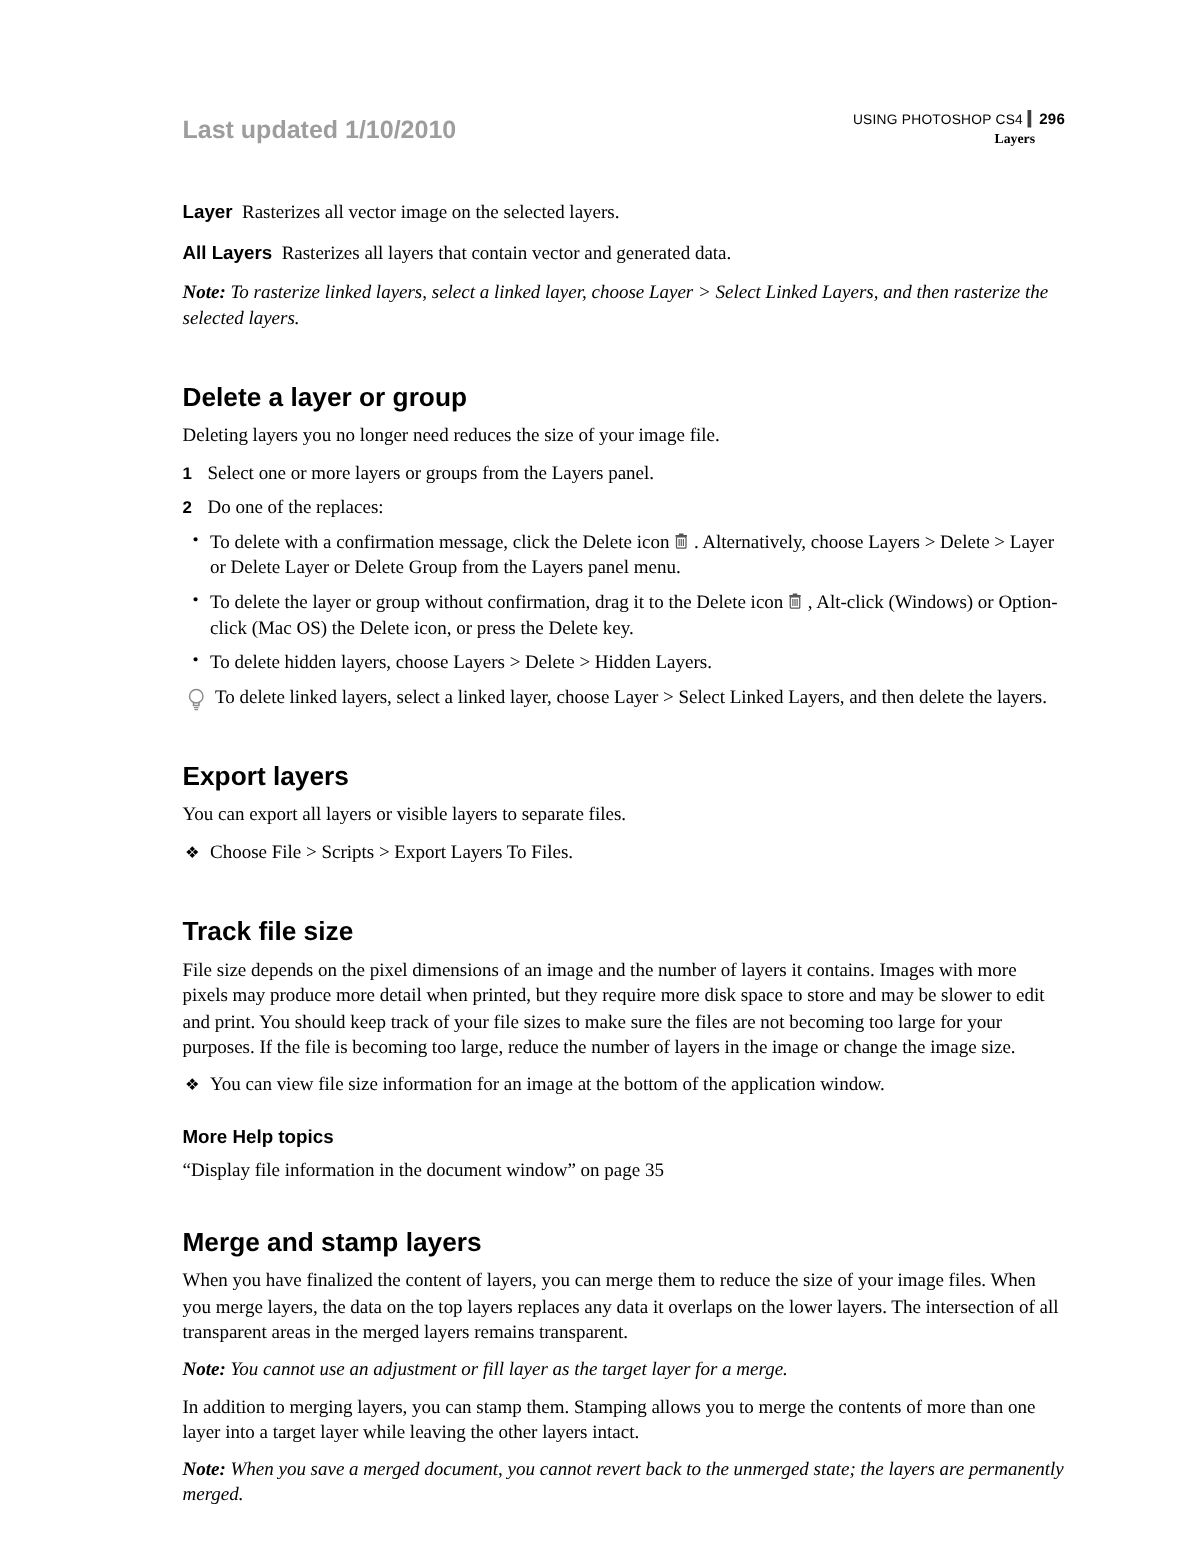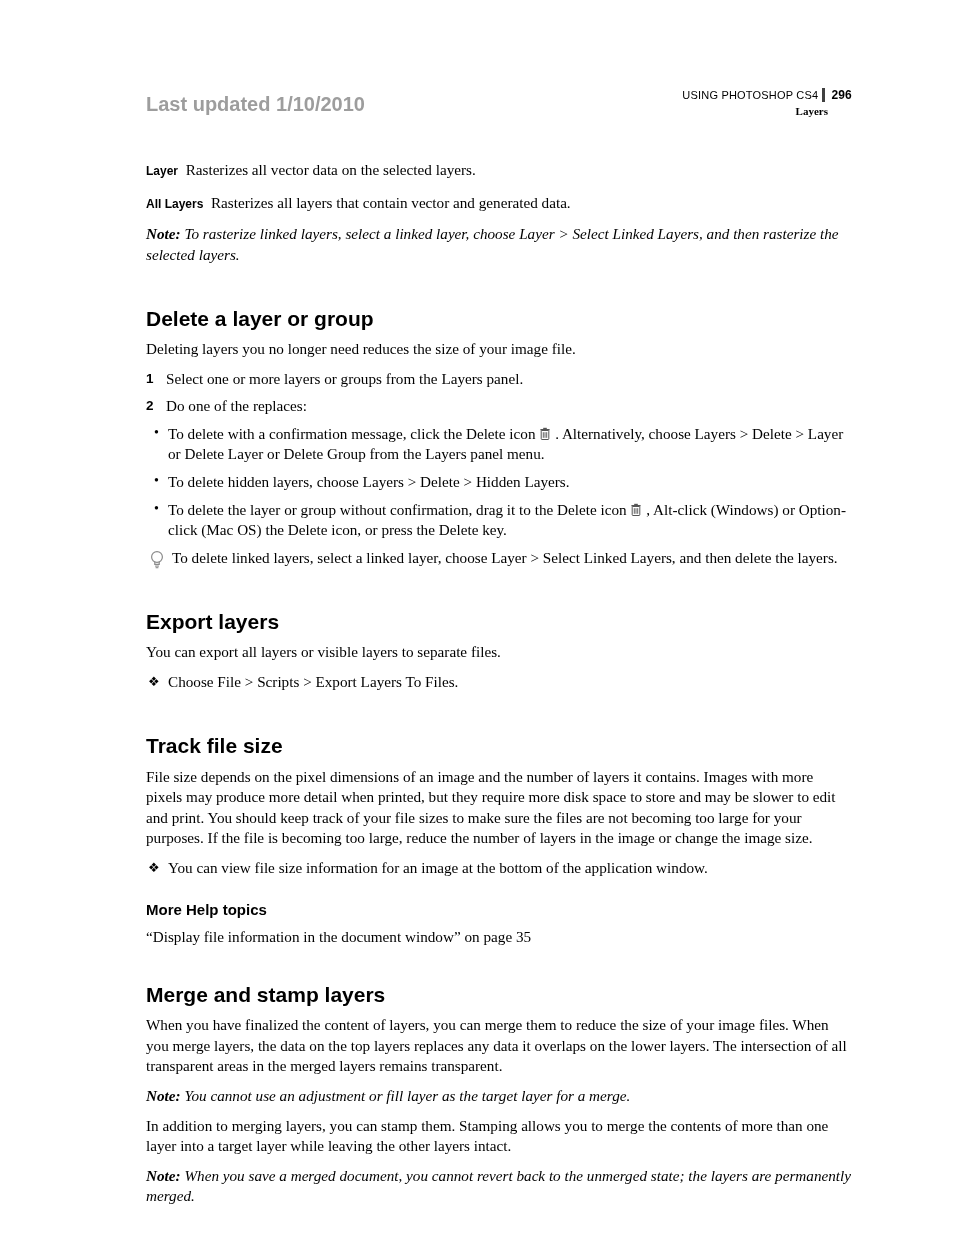--- a/index.html
+++ b/index.html
@@ -46,21 +46,21 @@
     padding-left: 6px;
     border-left: 3px solid #404040;
     margin-left: 4px;
   }
   .hdr-right .line2 { font-weight: 700; padding-right: 24px; font-family: Liberation Serif, serif; }
   .content { position: absolute; top: 72px; left: 0; right: 0; }
   p { margin: 0 0 9px 0; }
   .def-term {
     font-family: "Myriad Pro", "Segoe UI", Arial, sans-serif;
     font-weight: 700;
-    font-size: 12px;
+    font-size: 15px;
     text-align: right;
   }
   .note-label {
     font-family: "Minion Pro", "Times New Roman", Georgia, serif;
     font-weight: 700;
     font-style: italic;
   }
   .ital { font-style: italic; }
   h2 {
     font-family: "Myriad Pro", "Segoe UI", Arial, sans-serif;
@@ -151,21 +151,21 @@
 
 <div class="page">
   <div class="updated">Last updated 1/10/2010</div>
   <div class="hdr-right">
     <div class="line1"><span>USING PHOTOSHOP CS4</span><span class="pgnum">296</span></div>
     <div class="line2">Layers</div>
   </div>
 
   <div class="content">
 
-    <p><span class="def-term">Layer</span>&nbsp;&nbsp;<span>Rasterizes all vector data on the selected layers.</span></p>
+    <p><span class="def-term">Layer</span>&nbsp;&nbsp;<span>Rasterizes all vector image on the selected layers.</span></p>
 
     <p style="margin-top:12px;"><span class="def-term">All Layers</span>&nbsp;&nbsp;<span>Rasterizes all layers that contain vector and generated data.</span></p>
 
     <p class="ital" style="margin-top:11px;"><span class="note-label">Note:</span><span> To rasterize linked layers, select a linked layer, choose Layer &gt; Select Linked Layers, and then rasterize the selected layers.</span></p>
 
     <div class="sec">
       <h2>Delete a layer or group</h2>
       <p>Deleting layers you no longer need reduces the size of your image file.</p>
       <ol class="steps">
         <li><span class="num">1</span><span>Select one or more layers or groups from the Layers panel.</span></li>
@@ -173,29 +173,29 @@
       </ol>
       <ul class="bullets">
         <li><span>To delete with a confirmation message, click the Delete icon </span><span class="trash"><svg viewBox="0 0 12 14">
                 <rect x="2.2" y="3.5" width="7.6" height="9" rx="0.8" fill="none" stroke="#555" stroke-width="1"></rect>
                 <line x1="4.3" y1="5.2" x2="4.3" y2="10.8" stroke="#555" stroke-width="0.9"></line>
                 <line x1="6" y1="5.2" x2="6" y2="10.8" stroke="#555" stroke-width="0.9"></line>
                 <line x1="7.7" y1="5.2" x2="7.7" y2="10.8" stroke="#555" stroke-width="0.9"></line>
                 <rect x="1.4" y="2" width="9.2" height="1.5" fill="#555"></rect>
                 <rect x="4.2" y="0.8" width="3.6" height="1.3" fill="#555"></rect>
               </svg></span><span> . Alternatively, choose Layers &gt; Delete &gt; Layer or Delete Layer or Delete Group from the Layers panel menu.</span></li>
-        <li><span>To delete hidden layers, choose Layers &gt; Delete &gt; Hidden Layers.</span></li>
         <li><span>To delete the layer or group without confirmation, drag it to the Delete icon </span><span class="trash"><svg viewBox="0 0 12 14">
                 <rect x="2.2" y="3.5" width="7.6" height="9" rx="0.8" fill="none" stroke="#555" stroke-width="1"></rect>
                 <line x1="4.3" y1="5.2" x2="4.3" y2="10.8" stroke="#555" stroke-width="0.9"></line>
                 <line x1="6" y1="5.2" x2="6" y2="10.8" stroke="#555" stroke-width="0.9"></line>
                 <line x1="7.7" y1="5.2" x2="7.7" y2="10.8" stroke="#555" stroke-width="0.9"></line>
                 <rect x="1.4" y="2" width="9.2" height="1.5" fill="#555"></rect>
                 <rect x="4.2" y="0.8" width="3.6" height="1.3" fill="#555"></rect>
               </svg></span><span> , Alt-click (Windows) or Option-click (Mac OS) the Delete icon, or press the Delete key.</span></li>
+        <li><span>To delete hidden layers, choose Layers &gt; Delete &gt; Hidden Layers.</span></li>
       </ul>
       <div class="tip">
         <span class="bulb">
             <svg viewBox="0 0 14 20">
               <circle cx="7" cy="7" r="5.4" fill="none" stroke="#8a8a8a" stroke-width="1.2"></circle>
               <path d="M4.8 11.6 L4.8 14.4 L9.2 14.4 L9.2 11.6" fill="none" stroke="#8a8a8a" stroke-width="1.2"></path>
               <line x1="5.1" y1="16.1" x2="8.9" y2="16.1" stroke="#8a8a8a" stroke-width="1.1"></line>
               <line x1="5.6" y1="17.7" x2="8.4" y2="17.7" stroke="#8a8a8a" stroke-width="1.1"></line>
             </svg>
           </span>

